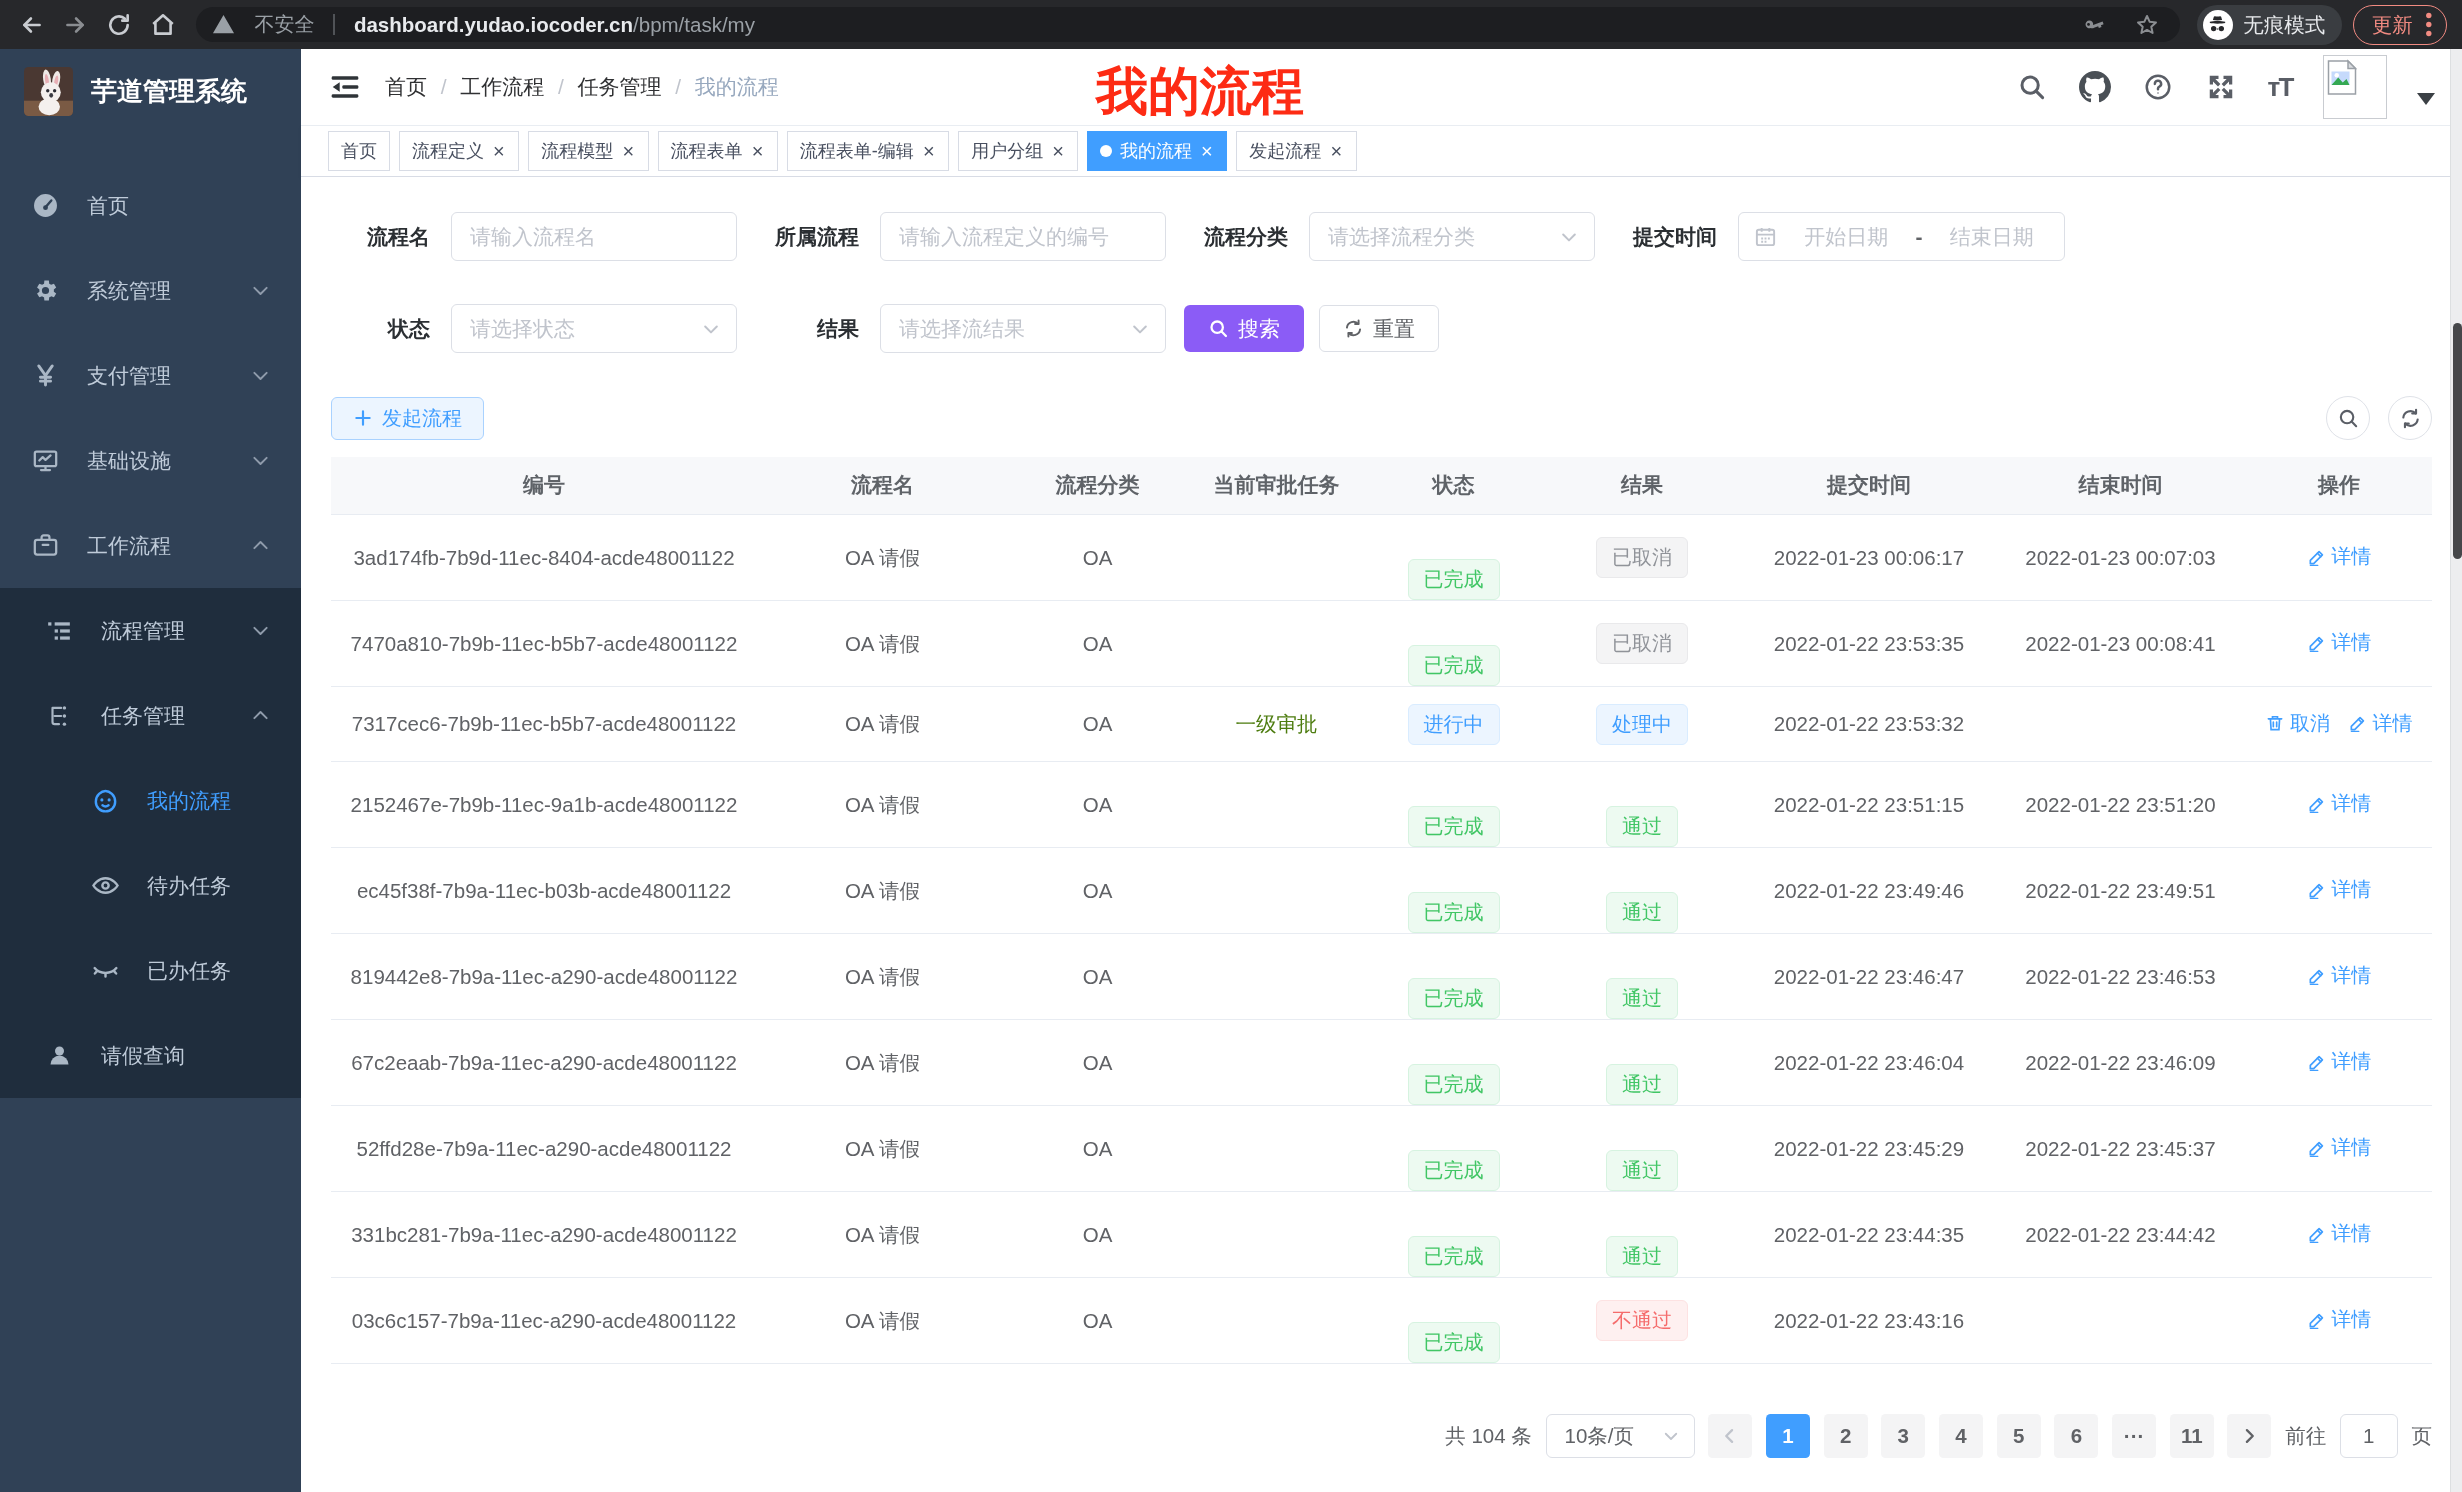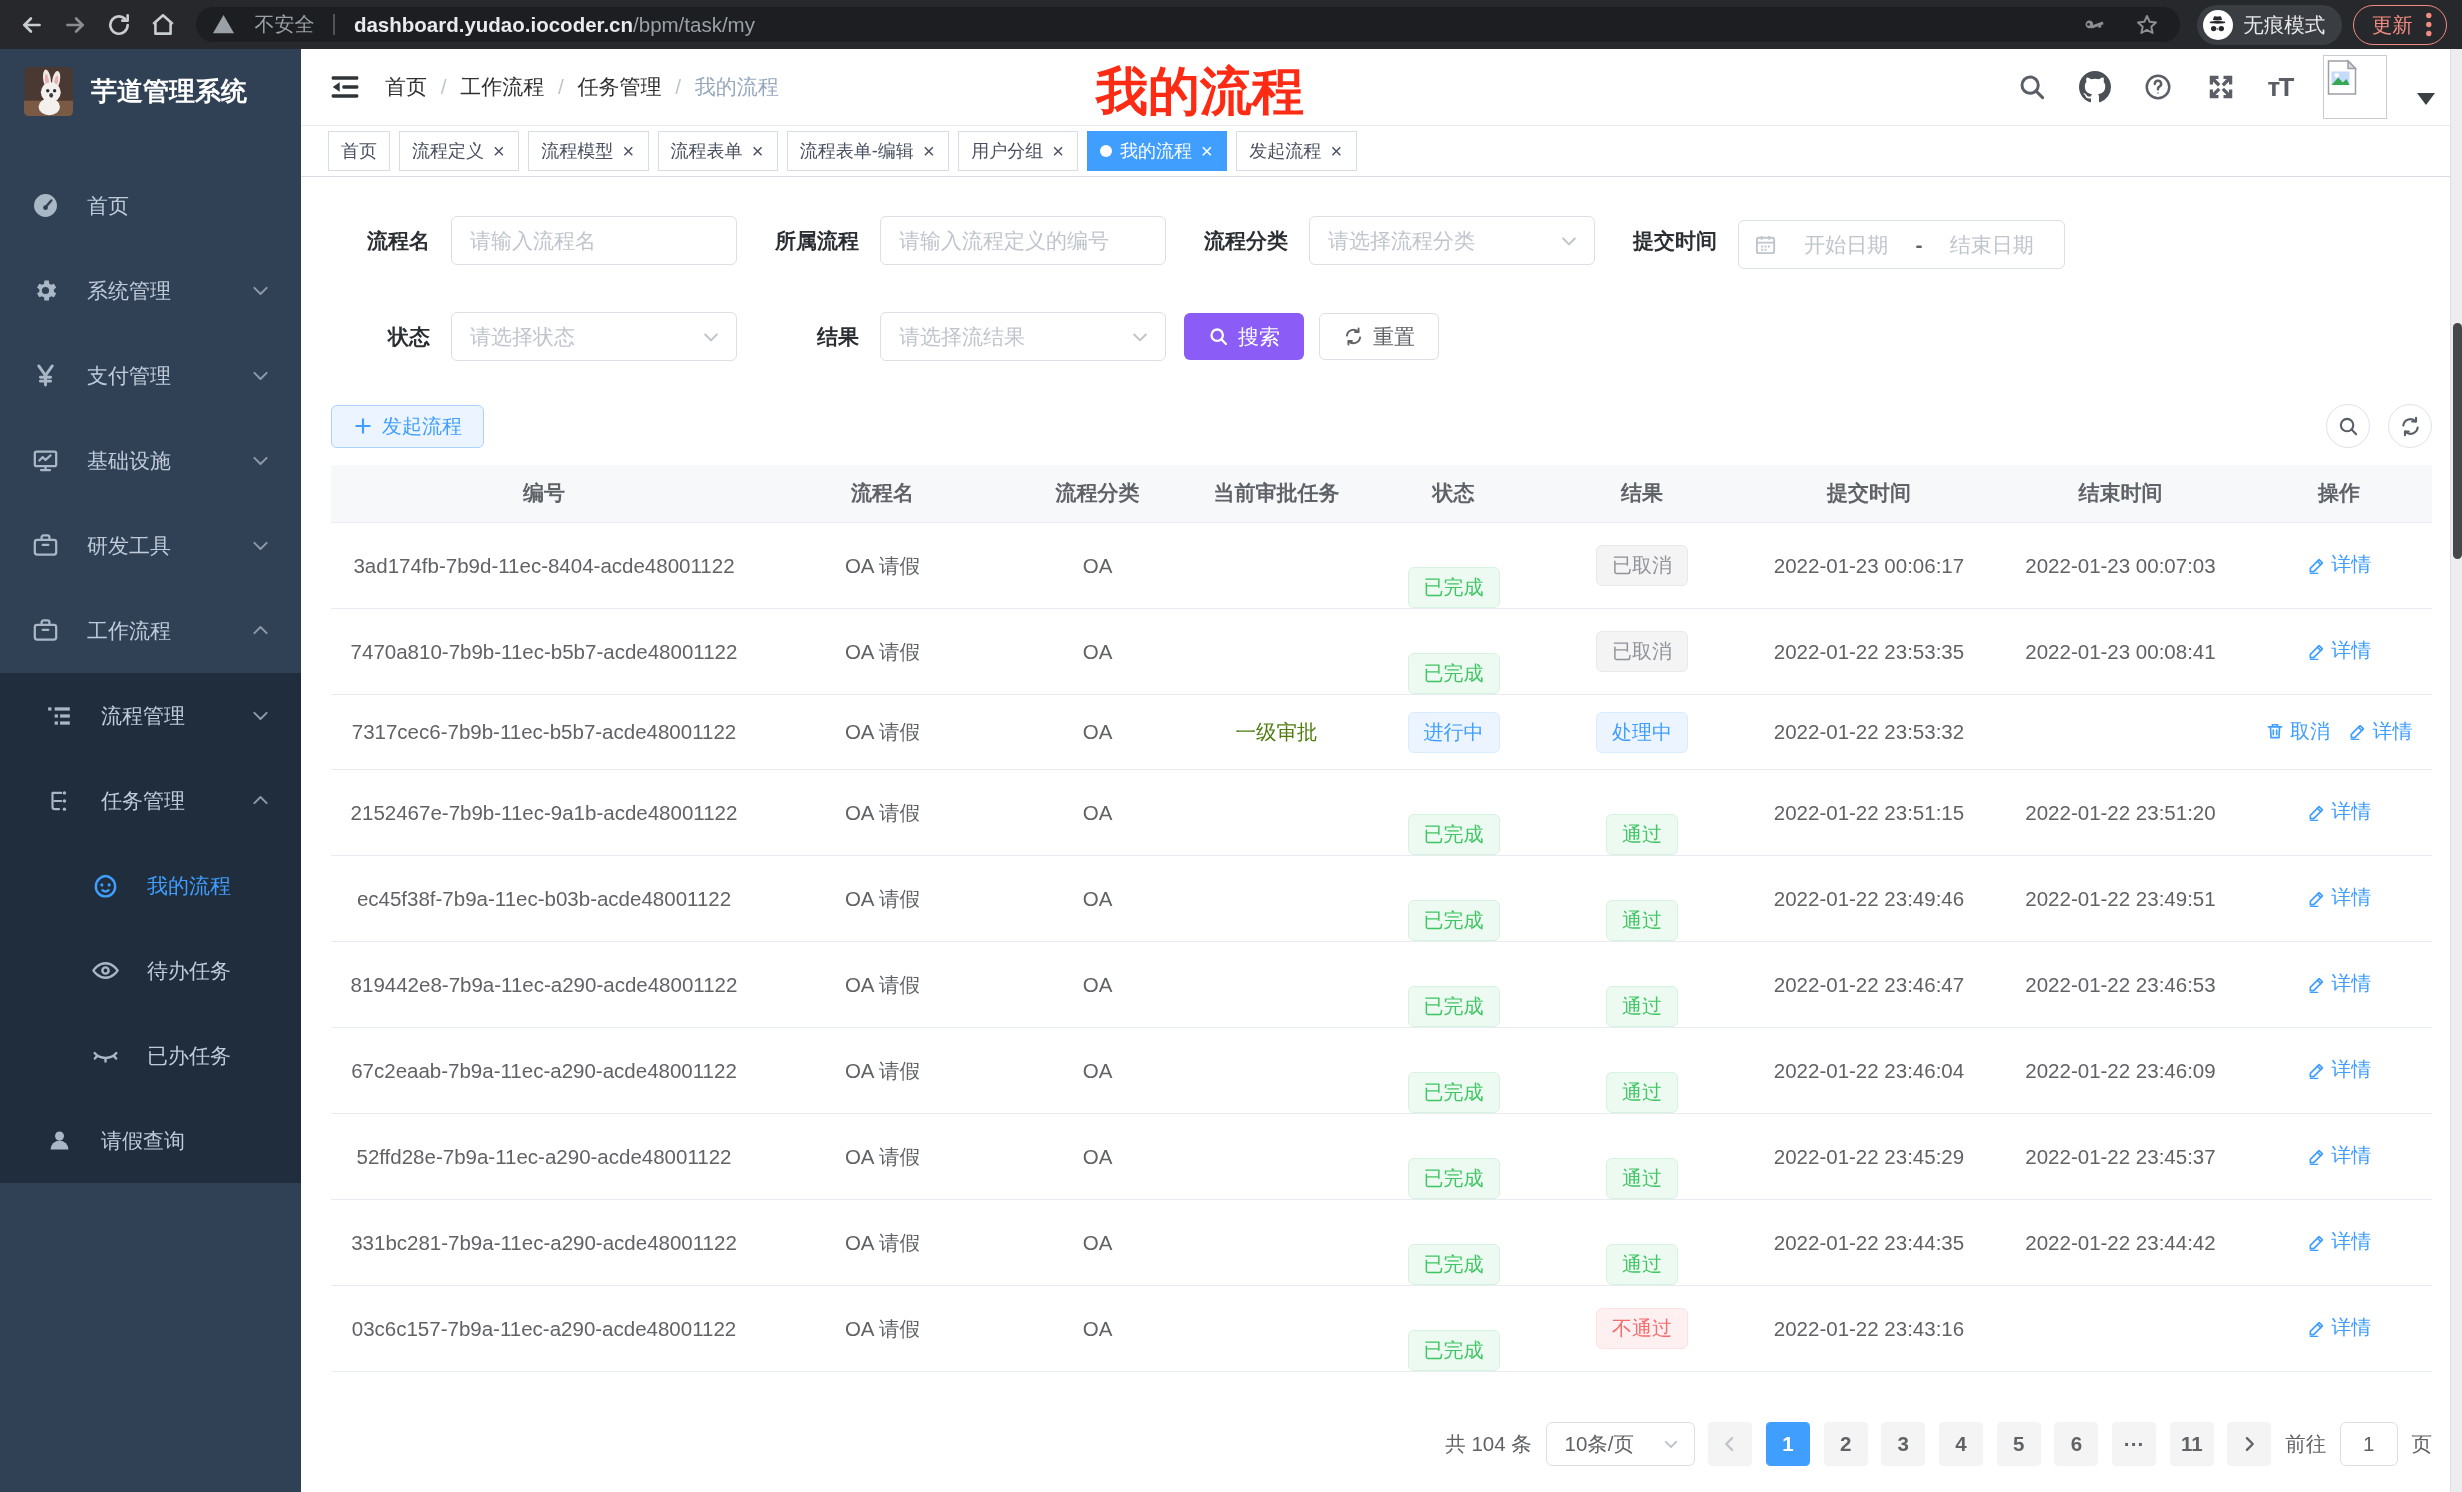--- a/index.html
+++ b/index.html
@@ -64,21 +64,21 @@
   
   .content { flex:1; padding:35px 30px 0 30px; background:#fff; }
   .form-row { display:flex; align-items:center; margin-bottom:43px; }
   .f-label { font-size:21px; font-weight:bold; color:#2b2f33; text-align:right; margin-right:21px; white-space:nowrap; }
   .f-label.w130 { width:99px; } .f-label.w140 { width:107px; }
   .f-input, .f-select, .f-date { height:49px; border:1.5px solid #dcdfe6; border-radius:6px; background:#fff; display:flex; align-items:center; }
   .f-input { width:286px; }
   .f-input input { border:none; outline:none; width:100%; height:100%; padding:0 18px; font-size:21px; color:#606266; font-family:inherit; background:transparent; }
   .f-input input::placeholder { color:#c0c4cc; }
   .f-select { width:286px; padding:0 15px 0 18px; justify-content:space-between; color:#c0c4cc; font-size:21px; }
-  .f-date { width:327px; padding:0 15px; gap:12px; color:#c0c4cc; font-size:21px;margin-top:8px; }
+  .f-date { width:327px; padding:0 15px; gap:12px; color:#c0c4cc; font-size:21px; }
   .f-date .dph { flex:1; text-align:center; }
   .f-date .dsep { color:#606266; font-weight:bold; }
   .gap20 { width:15px; flex:none; }
   .btn { height:47px; border-radius:6px; font-size:21px; display:flex; align-items:center; gap:9px; padding:0 23px; cursor:pointer; border:1.5px solid transparent; }
   .btn-primary { background:#8b5cf6; color:#fff; margin-left:18px; }
   .btn-plain { background:#fff; border-color:#dcdfe6; color:#606266; margin-left:15px; }
   .toolbar-row { display:flex; align-items:center; margin-bottom:16.7px; }
   .btn-create { height:43px; background:#ecf5ff; border:1.5px solid #a9d2ff; color:#409eff; font-size:20px; border-radius:6px; display:flex; align-items:center; gap:9px; padding:0 21px; cursor:pointer; }
   .round-btns { margin-left:auto; display:flex; gap:18px; }
   .round-btn { width:44px; height:44px; border-radius:50%; border:1.5px solid #dfe2e8; background:#fff; display:flex; align-items:center; justify-content:center; color:#5a5e66; cursor:pointer; }
@@ -249,34 +249,20 @@
             </svg>
           </span>
         </div>
         <div class="menu-item lvl1">
           <span class="mi-icon">
             <svg width="27" height="27" viewBox="0 0 24 24" fill="none" stroke="currentColor" stroke-width="2">
               <rect x="2.5" y="7" width="19" height="13" rx="2"></rect>
               <path d="M8.5 7V4.8A1.8 1.8 0 0 1 10.3 3h3.4a1.8 1.8 0 0 1 1.8 1.8V7M9.5 11.5h5" stroke-linecap="round"></path>
             </svg>
           </span>
-          <span class="mi-label">研发工具</span>
-          <span class="mi-chevron">
-            <svg width="21" height="21" viewBox="0 0 24 24" fill="none" stroke="currentColor" stroke-width="2.2" stroke-linecap="round" stroke-linejoin="round">
-              <path d="m5 9 7 7 7-7"></path>
-            </svg>
-          </span>
-        </div>
-        <div class="menu-item lvl1">
-          <span class="mi-icon">
-            <svg width="27" height="27" viewBox="0 0 24 24" fill="none" stroke="currentColor" stroke-width="2">
-              <rect x="2.5" y="7" width="19" height="13" rx="2"></rect>
-              <path d="M8.5 7V4.8A1.8 1.8 0 0 1 10.3 3h3.4a1.8 1.8 0 0 1 1.8 1.8V7M9.5 11.5h5" stroke-linecap="round"></path>
-            </svg>
-          </span>
           <span class="mi-label">工作流程</span>
           <span class="mi-chevron">
             <svg width="21" height="21" viewBox="0 0 24 24" fill="none" stroke="currentColor" stroke-width="2.2" stroke-linecap="round" stroke-linejoin="round">
               <path d="m5 15 7-7 7 7"></path>
             </svg>
           </span>
         </div>
         <div class="menu-item lvl2 dark">
           <span class="mi-icon">
             <svg width="26" height="26" viewBox="0 0 24 24" fill="currentColor">

